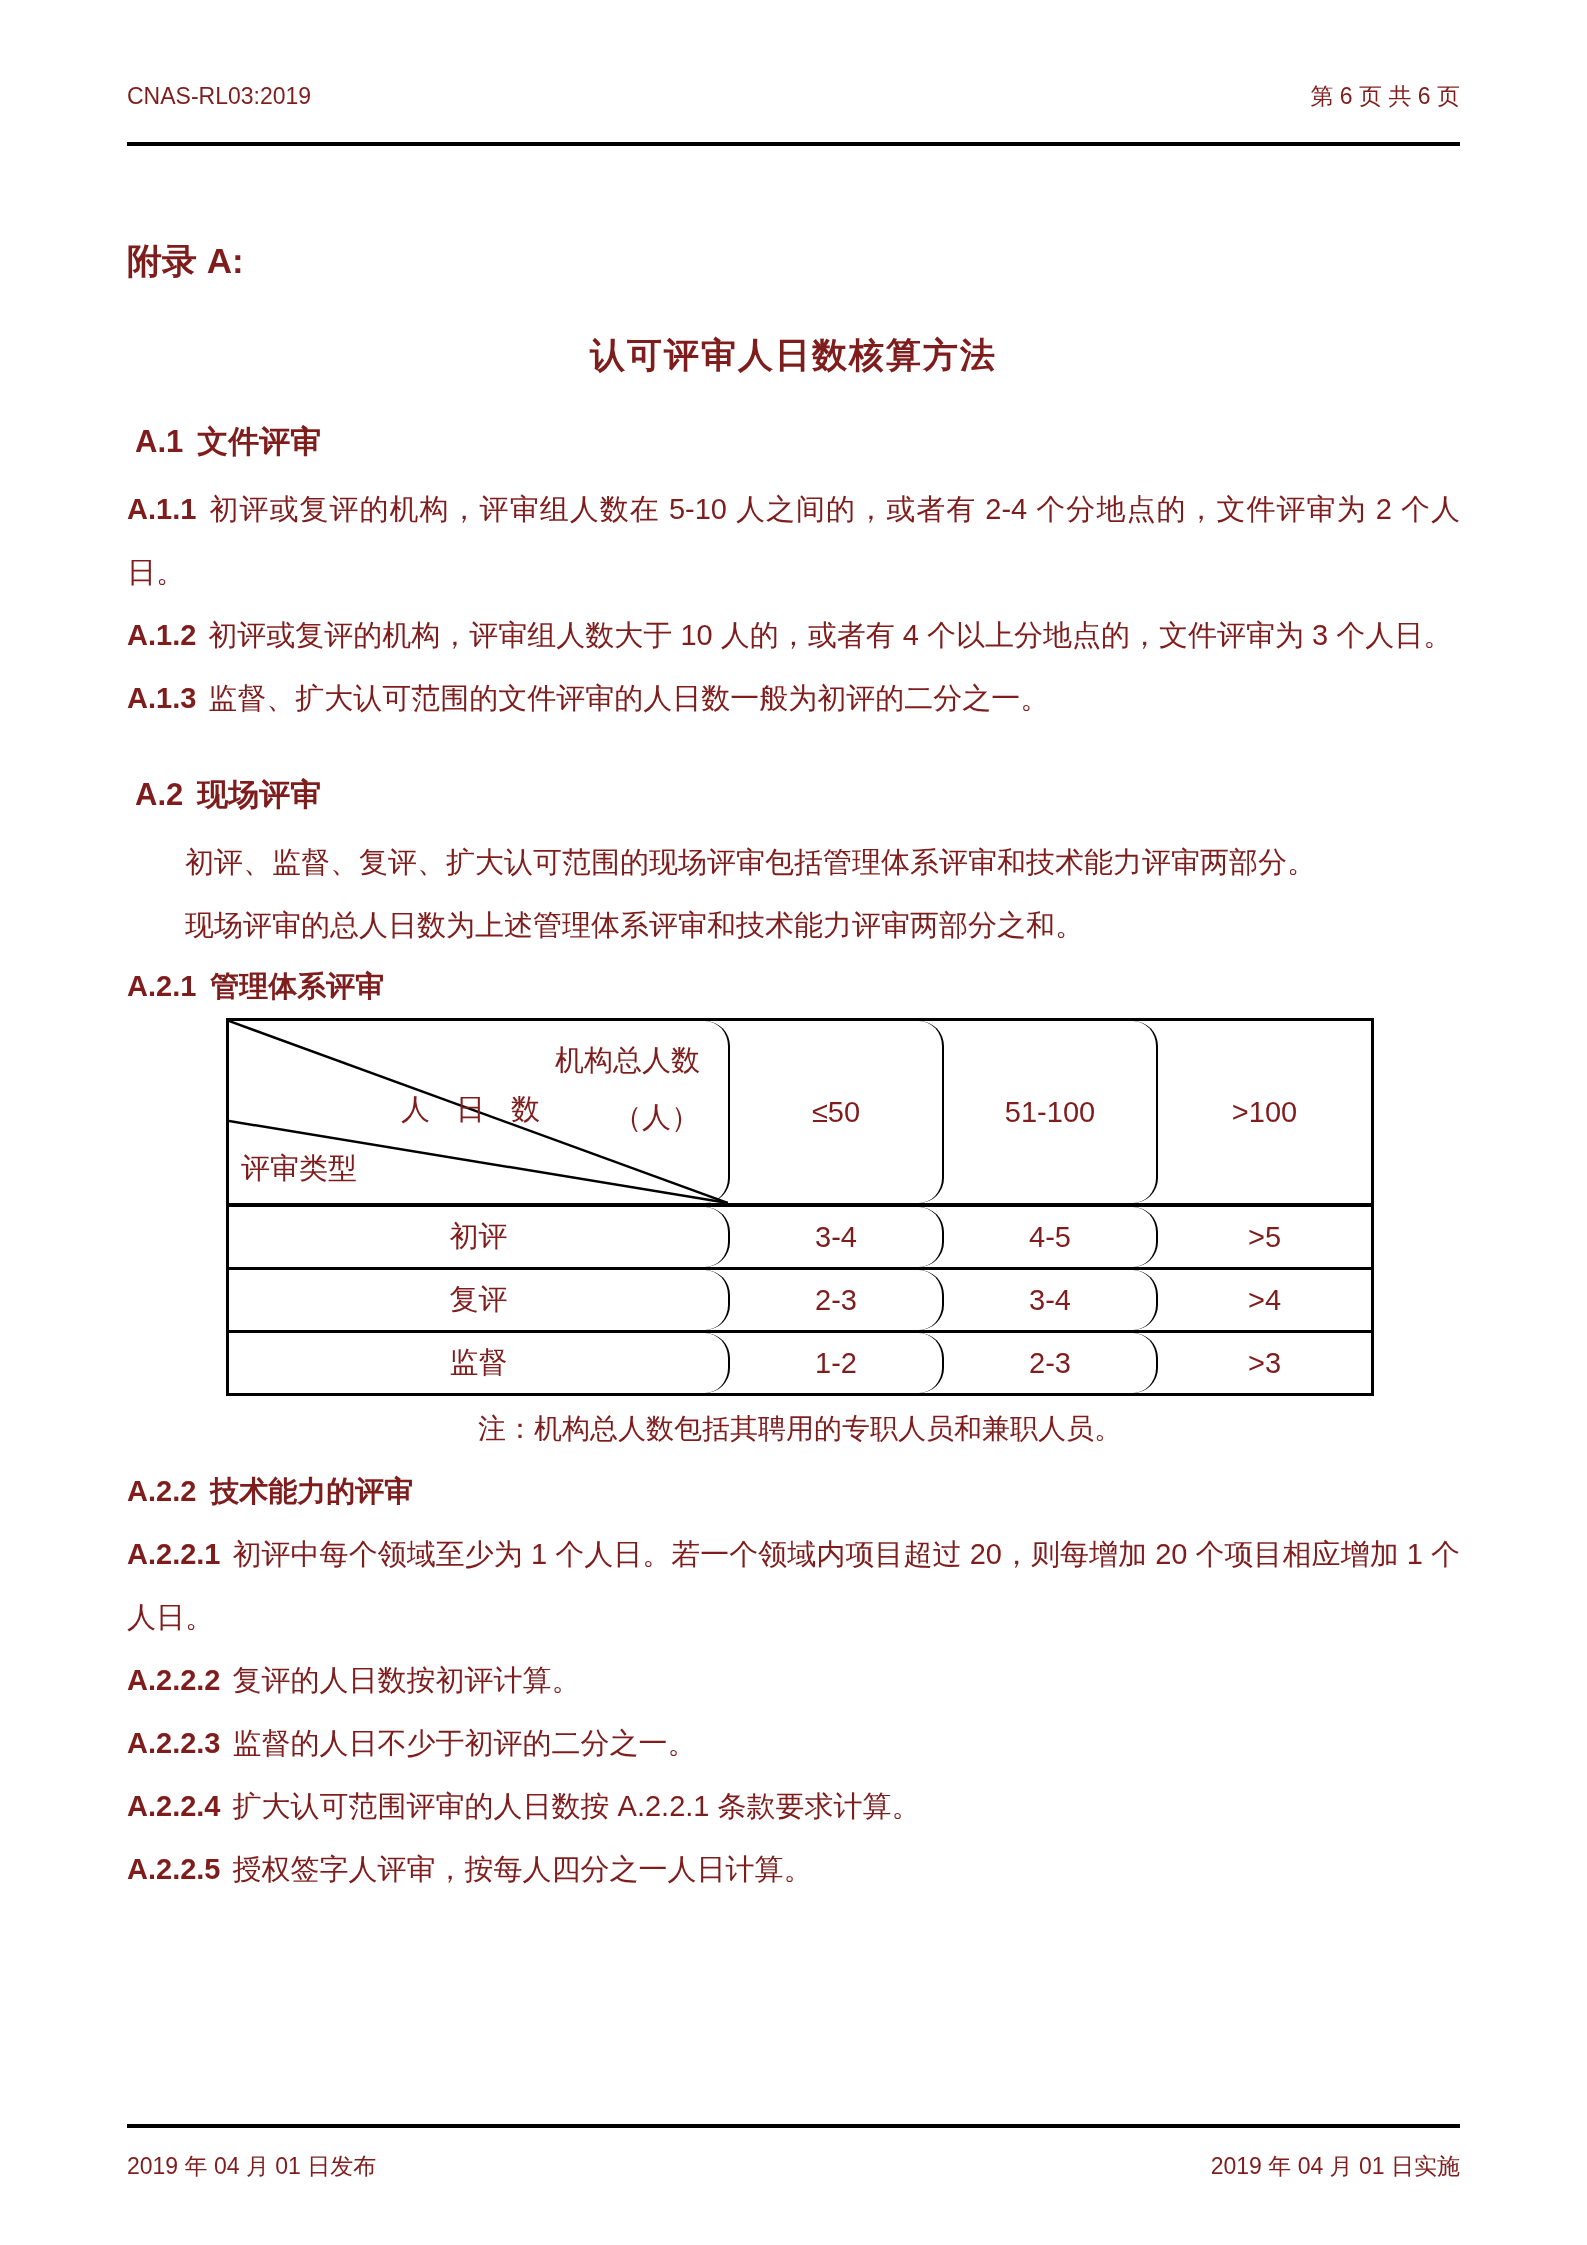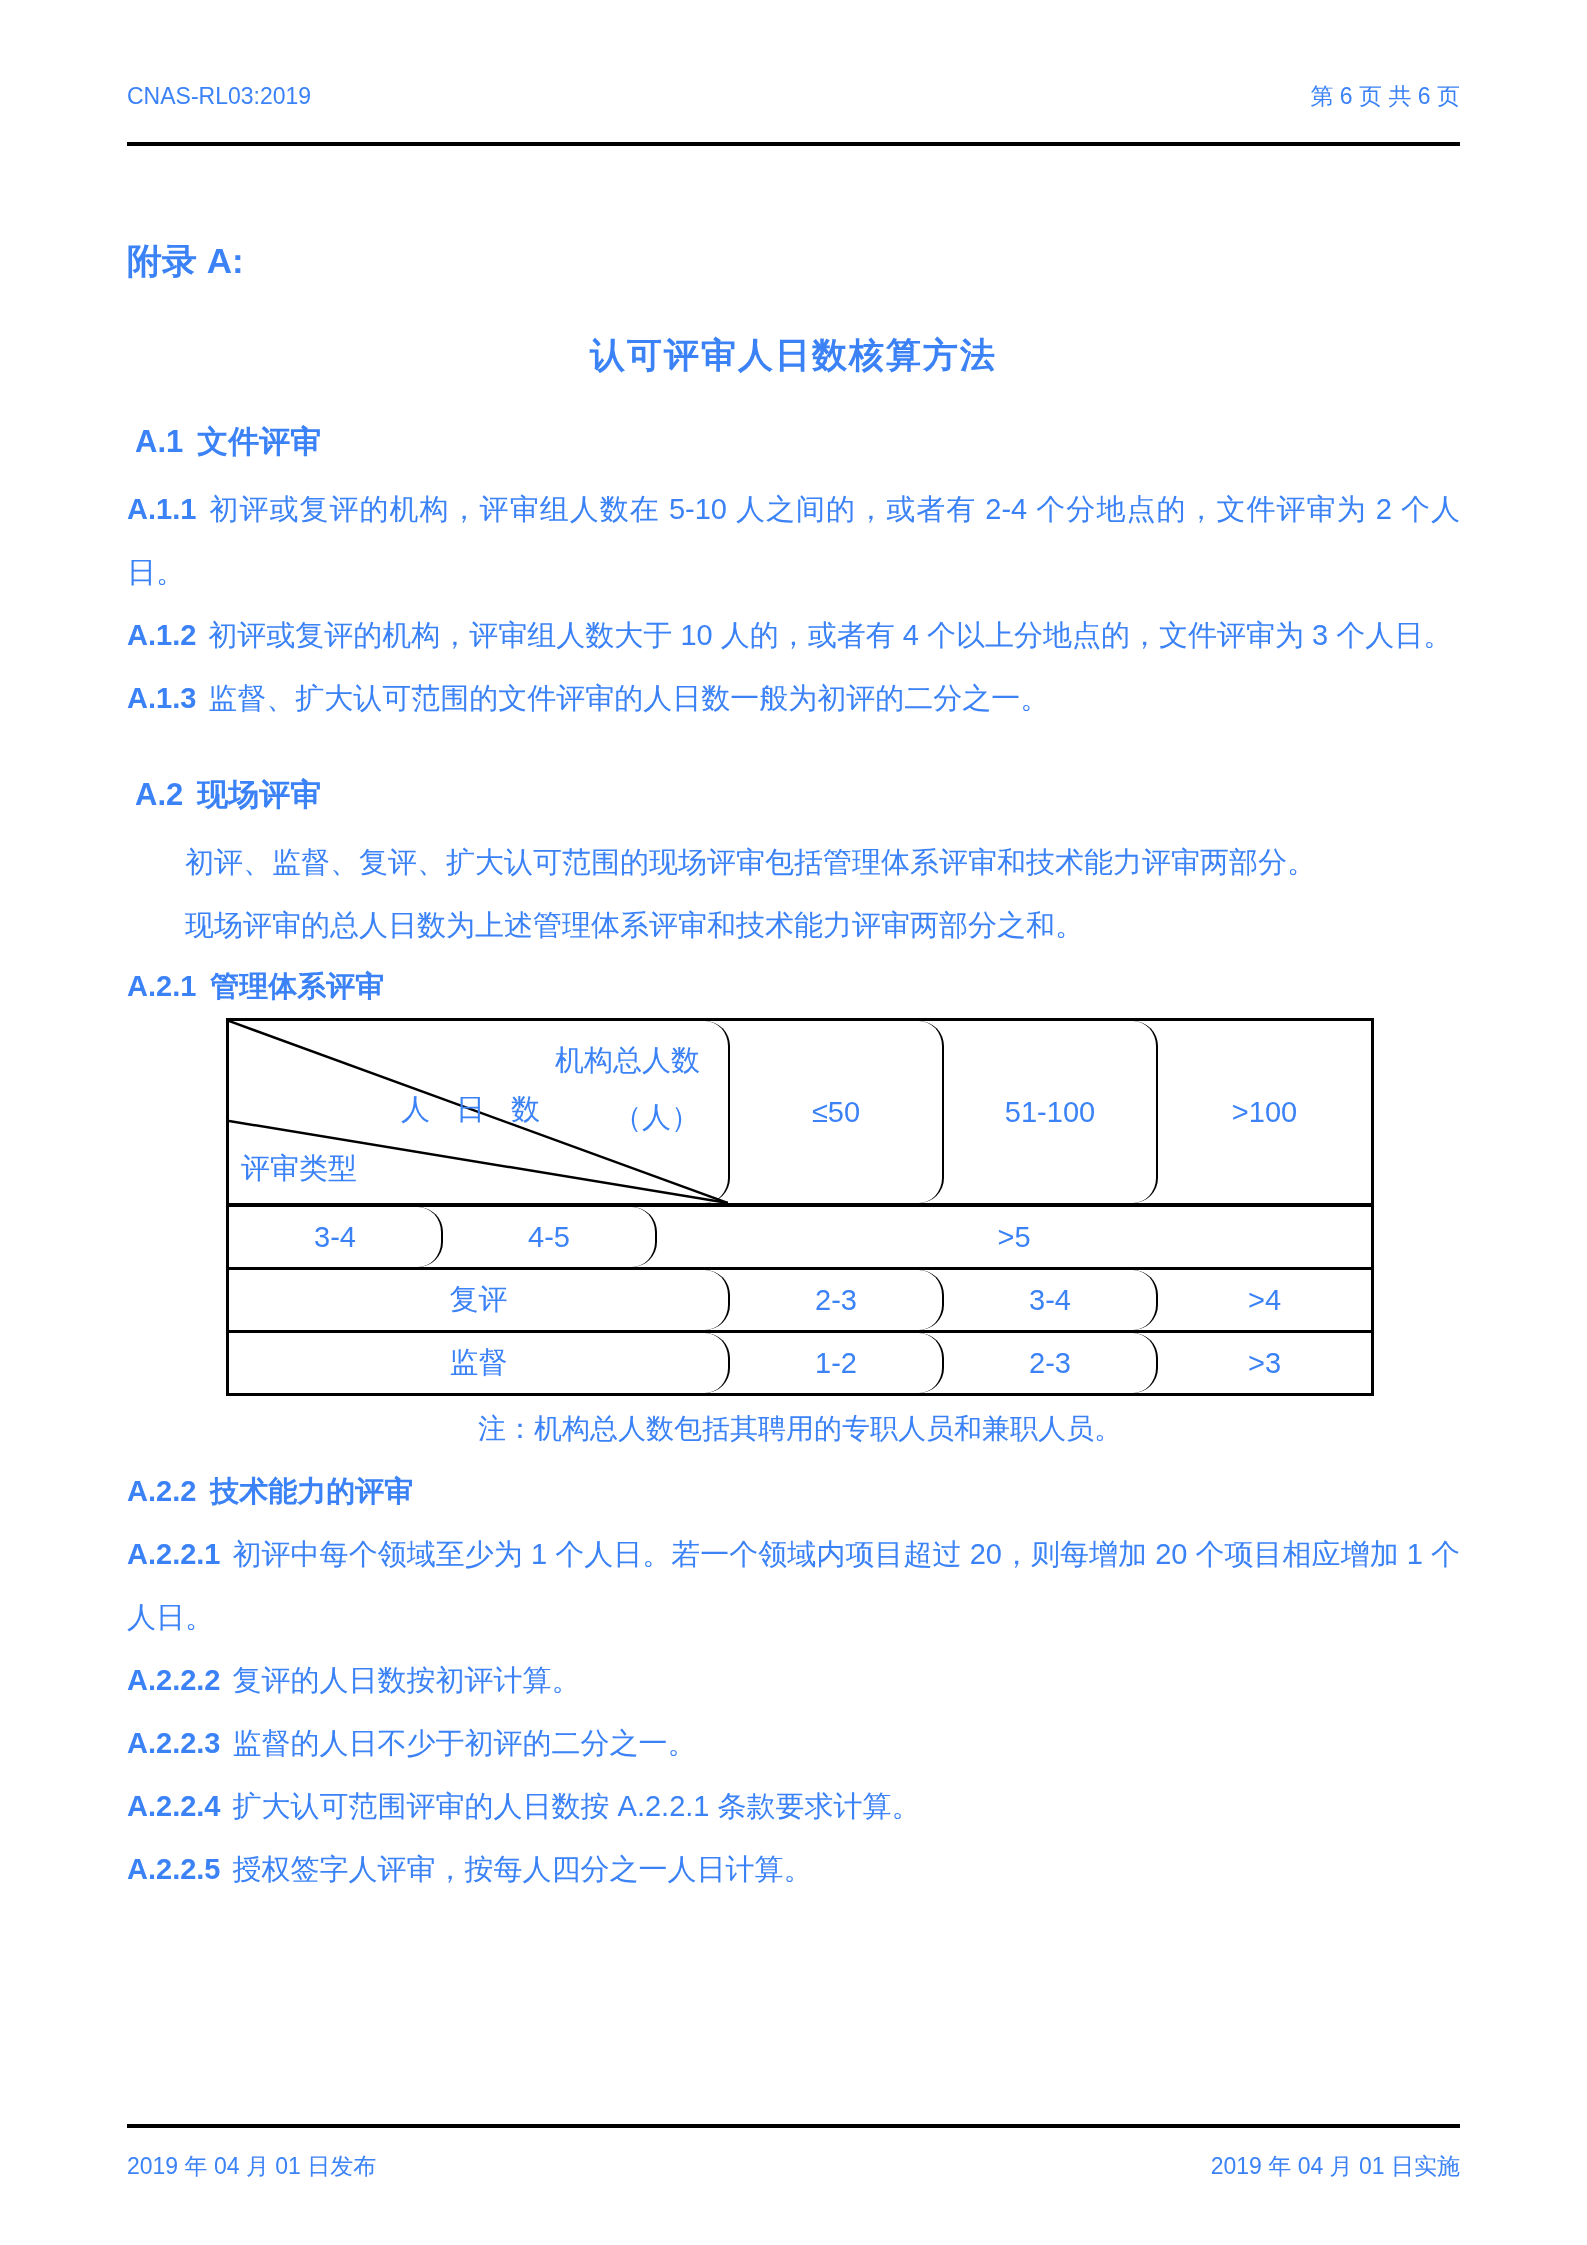--- a/index.html
+++ b/index.html
@@ -1,21 +1,21 @@
 <!DOCTYPE html>
 <html><head>
 <meta charset="utf-8">
 <style>
   html,body { margin:0; padding:0; background:#ffffff; }
   .page {
     position:relative;
     width:1587px; height:2245px;
     margin:0 auto;
     background:#ffffff;
-    color:#3b82f6;
+    color:#7f1d1d;
     box-sizing:border-box;
     padding:82px 127px 0 127px;
     font-family:"Liberation Sans","DejaVu Sans",sans-serif;
     overflow:hidden;
   }
   
   .doc-header {
     display:flex; justify-content:space-between; align-items:flex-end;
     font-size:23px; line-height:28px;
     padding-bottom:32px;
@@ -142,20 +142,21 @@
         <span class="c-midl">人 日 数</span>
         <span class="c-midr">（人）</span>
         <span class="c-bot">评审类型</span>
       </div>
       <div class="tcell col-val">≤50</div>
       <div class="tcell col-val">51-100</div>
       <div class="tcell col-val last">&gt;100</div>
     </div>
 
     <div class="trow">
+      <div class="tcell col-type">初评</div>
       <div class="tcell col-val">3-4</div>
       <div class="tcell col-val">4-5</div>
       <div class="tcell col-val last">&gt;5</div>
     </div>
 
     <div class="trow">
       <div class="tcell col-type">复评</div>
       <div class="tcell col-val">2-3</div>
       <div class="tcell col-val">3-4</div>
       <div class="tcell col-val last">&gt;4</div>

